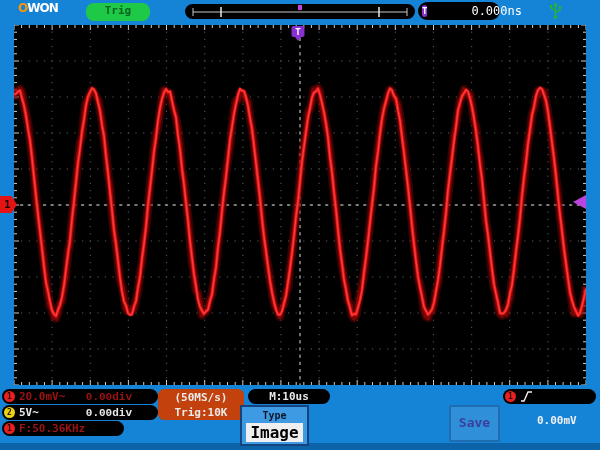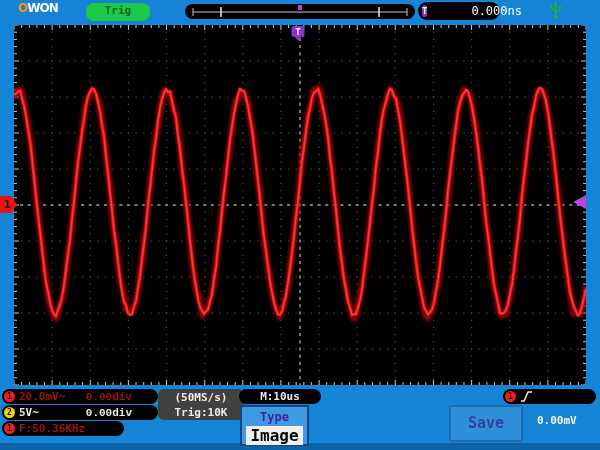--- a/index.html
+++ b/index.html
@@ -37,31 +37,31 @@
   .chan-dot { min-width:11px; width:11px; height:11px; border-radius:50%; font-size:8px;
               font-weight:bold; text-align:center; line-height:11px; }
   .dot-red { background:#e82020; color:#2a0000; }
   .dot-yellow { background:#ecd414; color:#241d00; }
   .dim-red { color:#9c1414; font-size:11px; font-weight:bold; }
   .white-txt { color:#e8e8e8; font-size:11px; font-weight:bold; }
   .ch1-pill { left:2px; top:389px; width:156px; }
   .ch2-pill { left:2px; top:405px; width:156px; }
   .freq-pill { left:2px; top:421px; width:122px; }
   .offset { margin-left:auto; margin-right:20px;font-family:Liberation Mono, monospace; }
-  .acq-box { position:absolute; left:158px; top:389px; width:86px; height:31px; background:#404040;
+  .acq-box { position:absolute; left:158px; top:389px; width:86px; height:31px; background:#c2410c;
              border-radius:6px; text-align:center; color:#ececec; font-size:11px; font-weight:bold;
              line-height:15px; padding-top:1px; }
-  .m-pill { left:239px; top:389px; width:82px; justify-content:center; padding:0; }
+  .m-pill { left:248px; top:389px; width:82px; justify-content:center; padding:0; }
   .type-btn { position:absolute; left:240px; top:405px; width:69px; height:41px; background:#3f9ae4;
               border:2px solid #15437e; text-align:center; padding-top:3px; cursor:pointer; }
-  .type-lab { color:#4c1d95; font-size:12px; font-weight:bold; }
+  .type-lab { color:#0f172a; font-size:10px; font-weight:bold; }
   .type-val { display:inline-block; background:#efefef; color:#000; font-size:16px; font-weight:bold;
               padding:0 4px; margin-top:2px; }
-  .save-btn { position:absolute; left:449px; top:405px; width:74px; height:37px; background:#2f8fd8;
-              border:2px solid #1f6cb0; border-radius:2px; color:#3a3f9e; font-size:15px;
+  .save-btn { position:absolute; left:449px; top:405px; width:51px; height:37px; background:#2f8fd8;
+              border:2px solid #1f6cb0; border-radius:2px; color:#3a3f9e; font-size:13px;
               font-weight:bold; text-align:center; line-height:32px; cursor:pointer; }
   .trig-lvl-pill { left:503px; top:389px; width:93px; }
   .trig-lvl-val { color:#f0f0f0; font-size:11px; font-weight:bold;margin-top:48px; }
 </style>
 </head>
 <body>
 
 <div class="screen">
 
   <div class="logo"><span class="o">O</span><span>WON</span></div>

